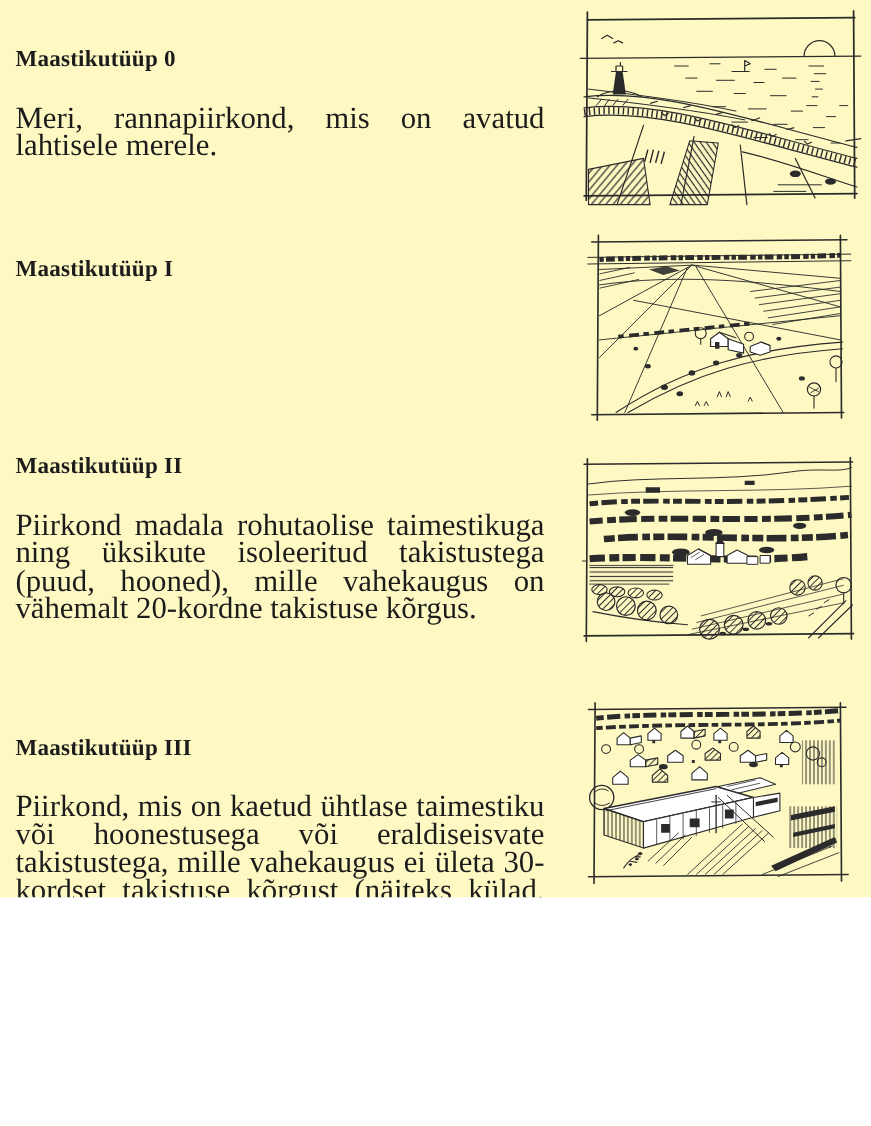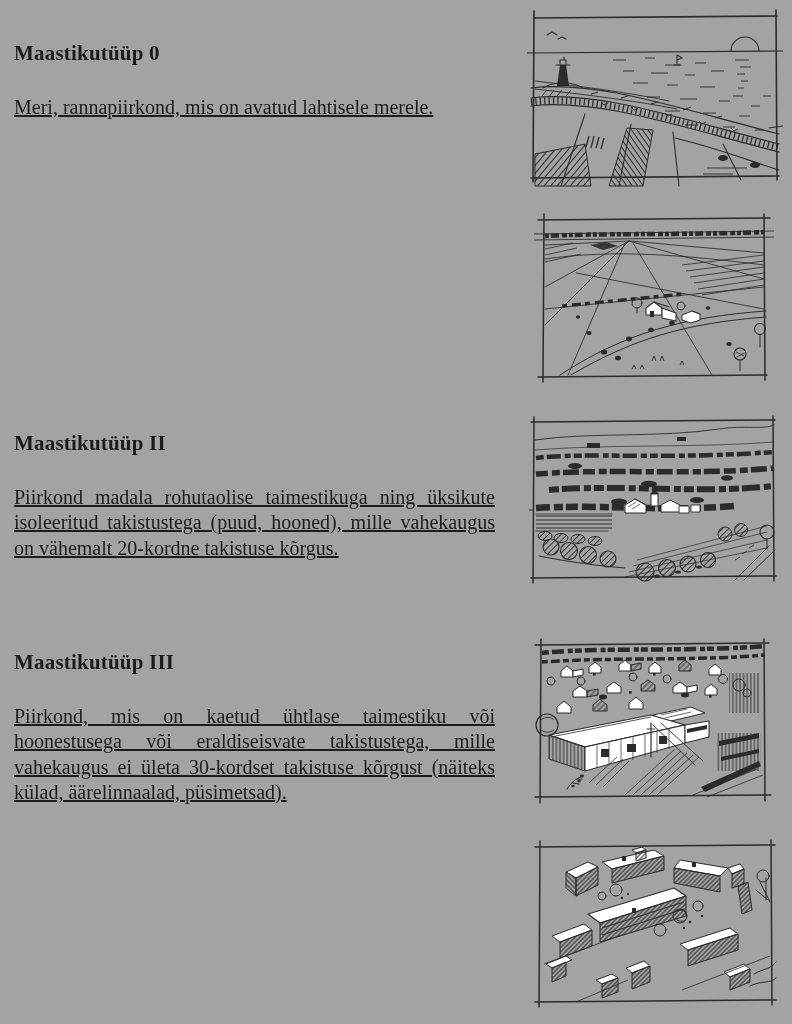--- a/index.html
+++ b/index.html
@@ -1,24 +1,24 @@
 <!DOCTYPE html>
 <html><head>
 <meta charset="utf-8">
 <style>
   html,body{margin:0;padding:0;background:#ffffff;}
   .page{
-    position:relative;width:792px;height:1024px;background:#a3a3a3;
+    position:relative;width:792px;height:816px;background:#fef9c3;
     font-family:"Liberation Serif","DejaVu Serif",serif;color:#1c1c1c;overflow:hidden;
   }
   .sec{display:contents;}
   .txt{position:absolute;left:14px;width:481px;}
   .txt h2{margin:0;font-size:21px;line-height:22px;font-weight:700;letter-spacing:.2px;}
-  .txt p{margin:31px 0 0 0;font-size:20px;line-height:25.4px;text-align:justify;text-decoration:underline;}
-  .t0{top:42px}.t1{top:233px}.t2{top:432px}.t3{top:651px}.t4{top:866px}
+  .txt p{margin:31px 0 0 0;font-size:28px;line-height:25.4px;text-align:justify;}
+  .t0{top:42px}.t1{top:233px}.t2{top:412px}.t3{top:668px}.t4{top:866px}
   .fig{position:absolute;}
   .fig svg{width:100%;height:100%;display:block;}
   .f0{left:527px;top:8px;width:256px;height:180px}
   .f1{left:534px;top:211px;width:240px;height:174px}
   .f2{left:529px;top:414px;width:252px;height:172px}
   .f3{left:533px;top:637px;width:240px;height:168px}
   .f4{left:532px;top:838px;width:248px;height:172px}
   .k{stroke:#2b2b2b;fill:none;stroke-linecap:round;stroke-linejoin:round;}
   .kb{stroke:#2b2b2b;fill:none;stroke-linecap:butt;}
   .fk{fill:#2b2b2b;stroke:none;}
@@ -119,20 +119,21 @@
         <ellipse cx="196" cy="150" rx="5" ry="3" class="fk"></ellipse>
         <ellipse cx="228" cy="157" rx="5" ry="3" class="fk"></ellipse>
         <path class="kb" stroke-width="0.9" d="M180,160 h40 M176,166 h30"></path>
       </svg>
     </div>
   </div>
 
   
   <div class="sec">
     <div class="txt t1">
+      <h2>Maastikutüüp I</h2>
     </div>
     <div class="fig f1">
       <svg viewBox="0 0 240 174">
         <g class="k" stroke-width="1.5">
           <path d="M10,3 L9,171"></path>
             <path d="M4,9 L236,7"></path>
             <path d="M230,3 L231,169"></path>
             <path d="M4,166 L233,164"></path>
         </g>
         <g class="k" stroke-width="0.9">

